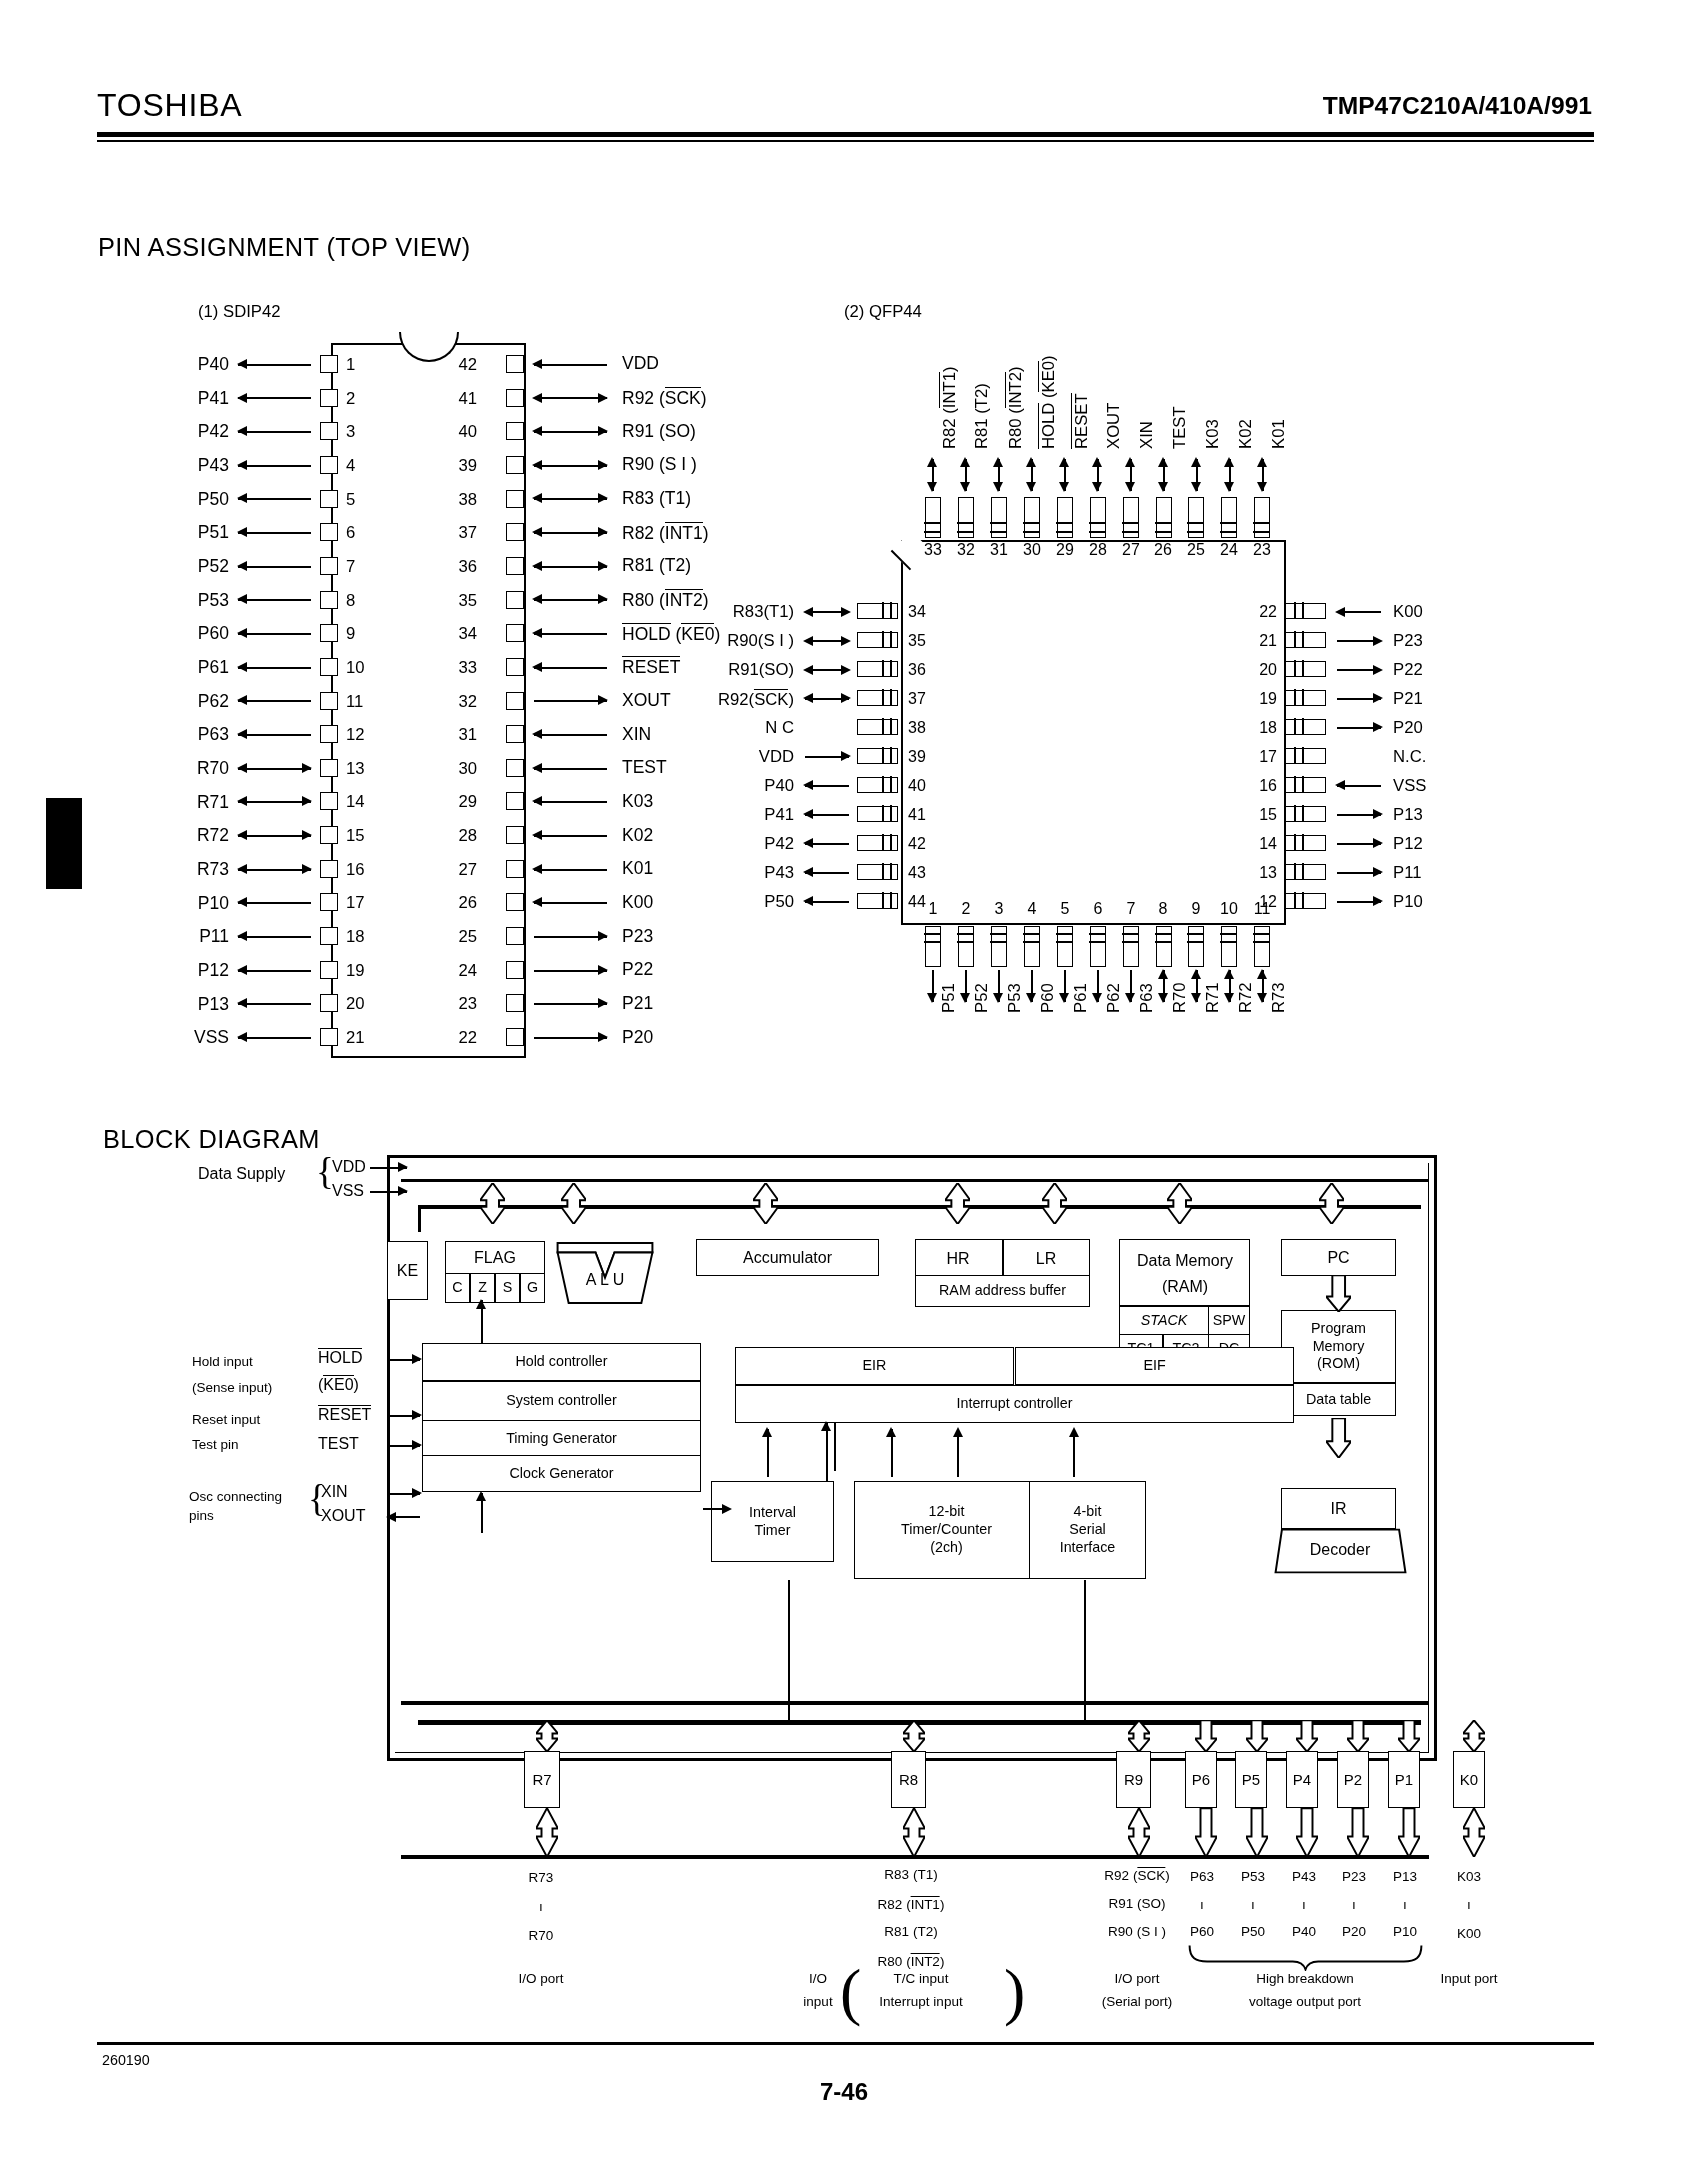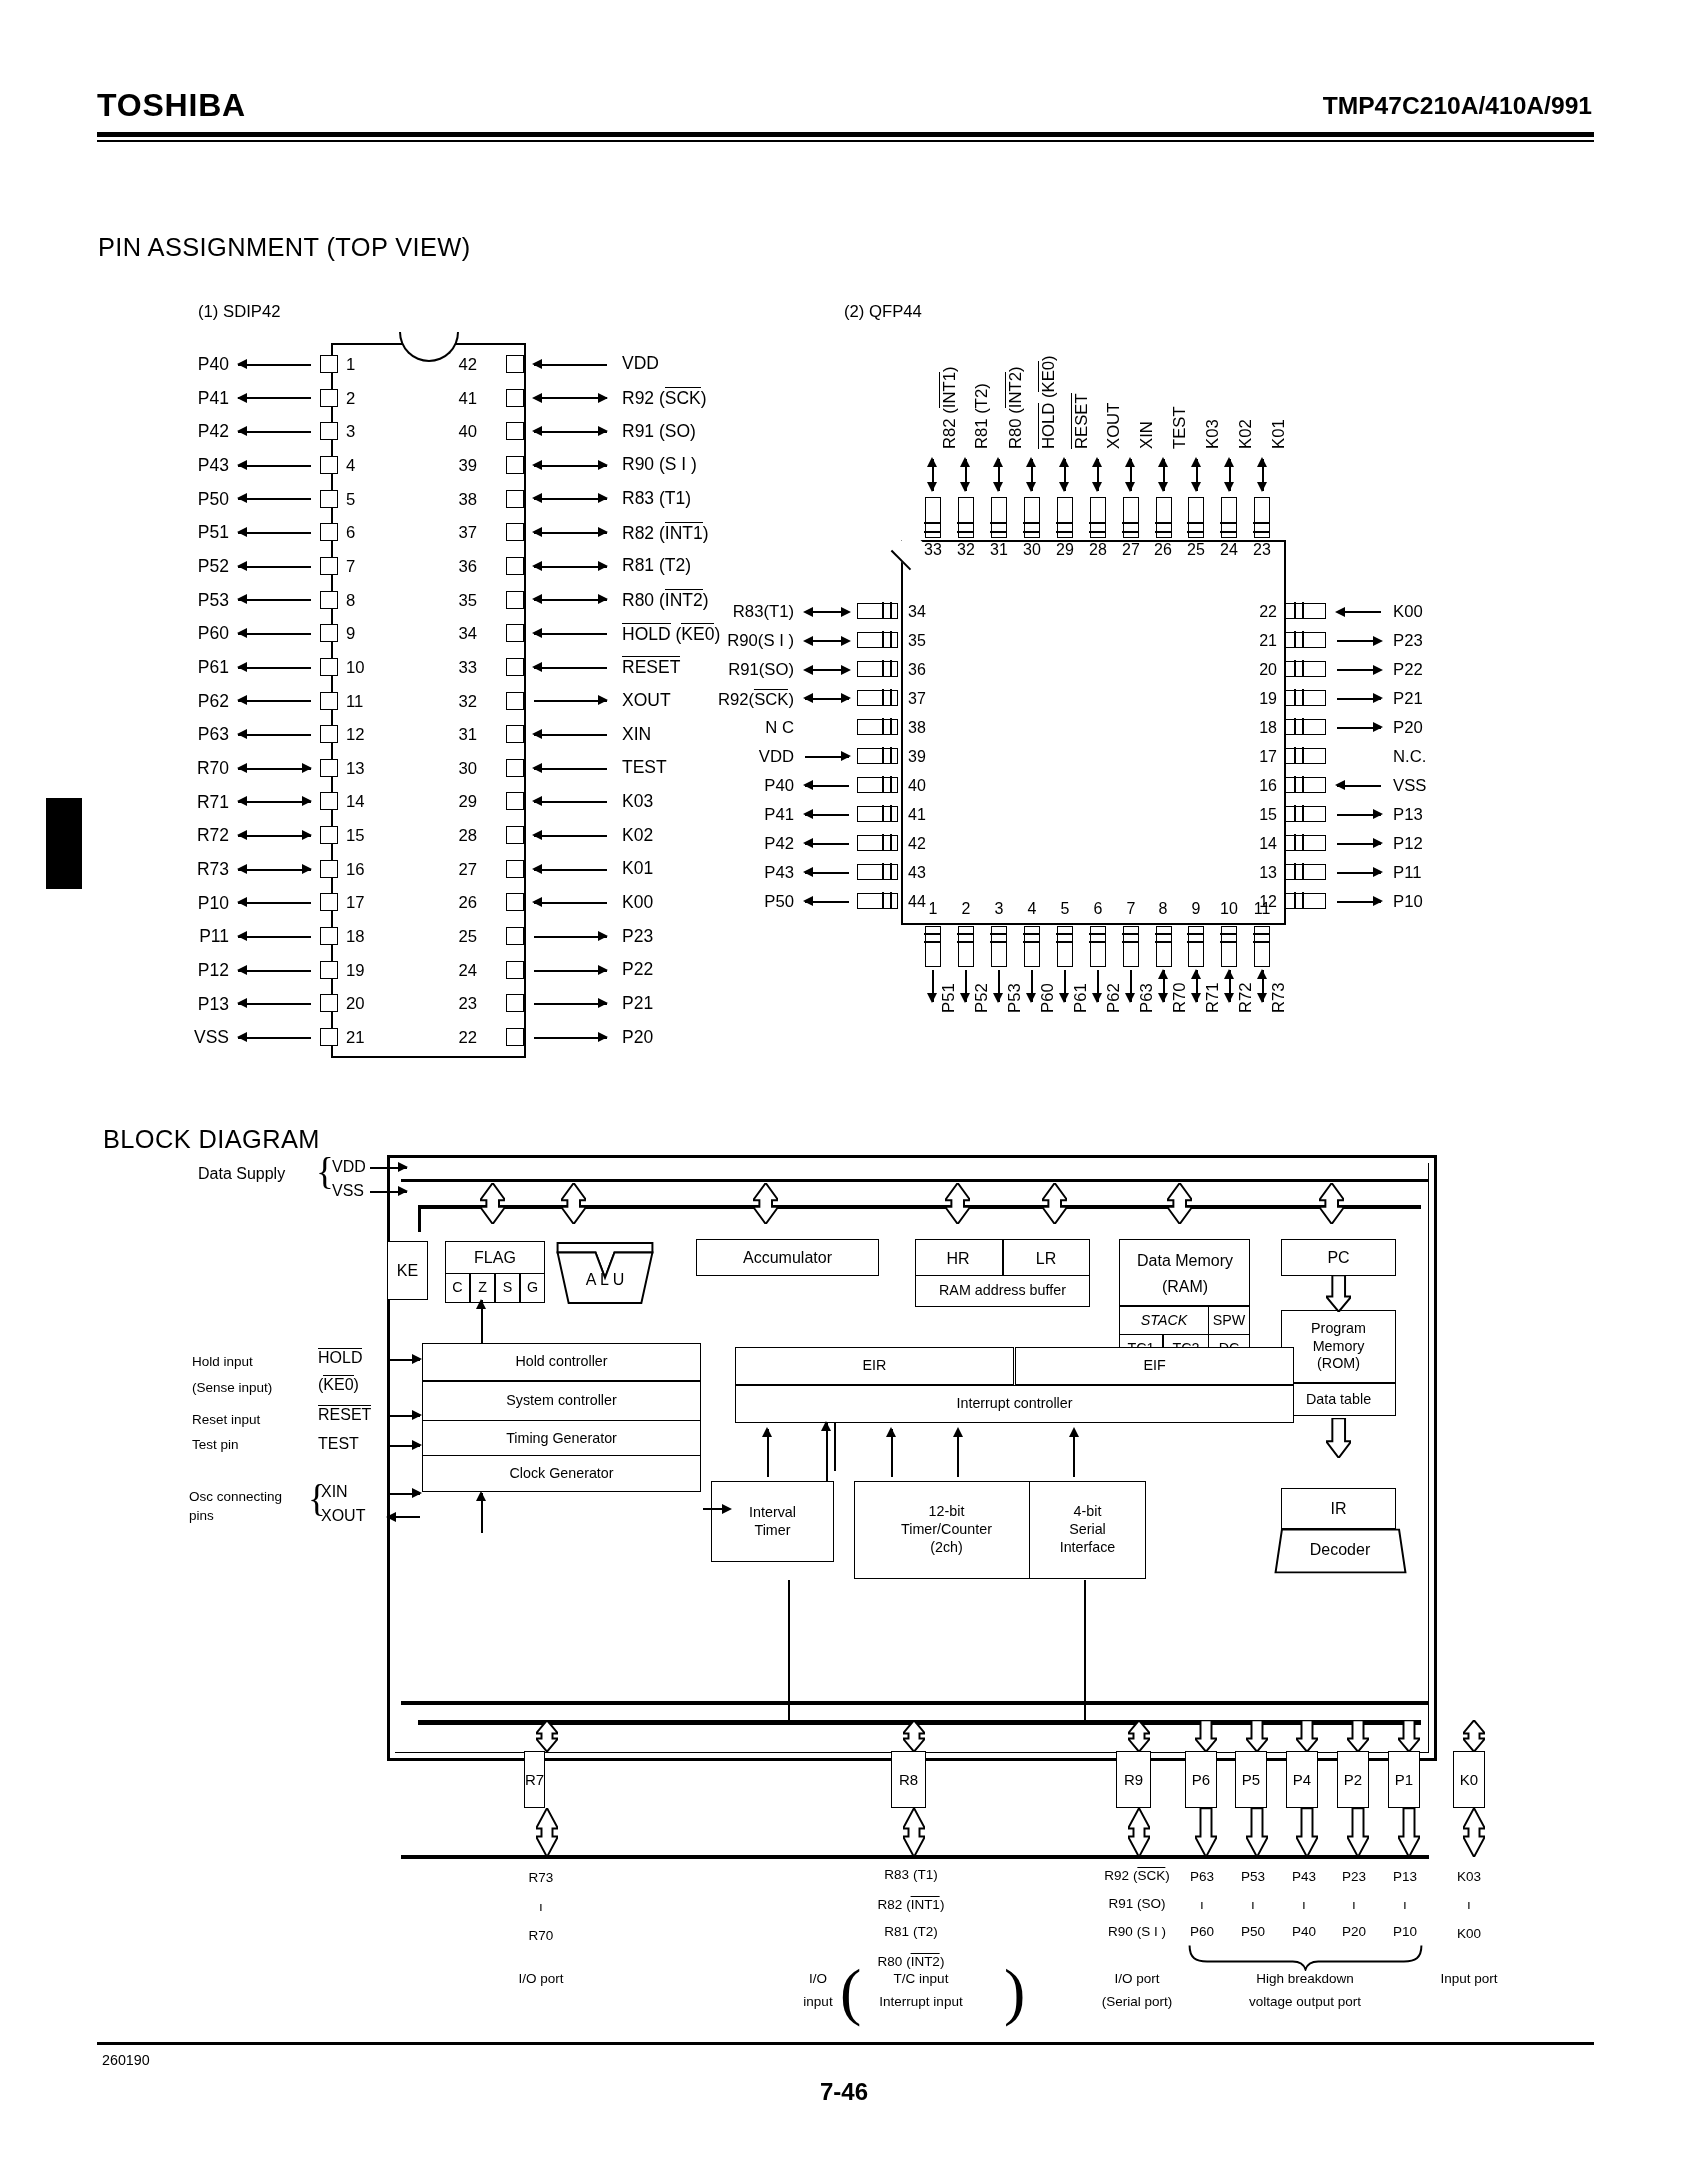--- a/index.html
+++ b/index.html
@@ -8,21 +8,21 @@
        -webkit-font-smoothing:none;}
   .pg{position:absolute;left:0;top:0;width:1687px;height:2183px;}
   .abs{position:absolute;}
   .t{position:absolute;white-space:nowrap;line-height:1;}
   .rt{transform:translateX(-100%);}
   .ln{position:absolute;background:#000;}
   .box{position:absolute;border:1.6px solid #000;box-sizing:border-box;}
   .ovl{border-top:1.6px solid #000;display:inline-block;line-height:1.05;padding-top:0.8px;}
 
   
-  #toshiba{left:97px;top:89px;font-size:32px;font-weight:bold;letter-spacing:0.8px;}
+  #toshiba{left:97px;top:89px;font-size:32px;font-weight:normal;letter-spacing:0.8px;}
   #partno{left:1592px;top:94px;font-size:24.6px;font-weight:bold;}
   #hdr-rule{left:97px;top:132px;width:1497px;height:4.8px;}
   #hdr-rule2{left:97px;top:140px;width:1497px;height:1.6px;}
 
   #sec-pin{left:98px;top:235px;font-size:25.4px;letter-spacing:0.4px;}
   #sec-blk{left:103px;top:1127px;font-size:25.4px;letter-spacing:0.4px;}
   #lbl-sdip{left:198px;top:304px;font-size:16.7px;}
   #lbl-qfp{left:844px;top:304px;font-size:16.7px;}
 
   
@@ -842,21 +842,21 @@
       <div class="ahU" style="left: 953px; top: 1427px;"></div>
       <div class="arrowline" style="left: 1073px; top: 1429px; width: 1.6px; height: 48px;"></div>
       <div class="ahU" style="left: 1069px; top: 1427px;"></div>
       <div class="arrowline" style="left: 703px; top: 1508px; width: 27px;"></div>
       <div class="ahR" style="left: 722px; top: 1504px;"></div>
       <div class="ln" style="left: 401px; top: 1701px; width: 1028px; height: 4px;"></div>
       <div class="ln" style="left: 418px; top: 1720px; width: 1003px; height: 4.8px;"></div>
       <div class="ln" style="left: 788px; top: 1580px; width: 1.6px; height: 141px;"></div>
       <div class="ln" style="left: 1084px; top: 1580px; width: 1.6px; height: 141px;"></div>
       <div class="ln" style="left: 834px; top: 1423px; width: 1.6px; height: 48px;"></div>
-      <div class="portbox" style="left: 524px; top: 1751px; width: 21px; height: 57px;">R7</div>
+      <div class="portbox" style="left: 524px; top: 1751px; width: 36px; height: 57px;">R7</div>
       <div class="harrow" style="left: 536px; top: 1720px;">
         <svg width="22" height="32" viewBox="0 0 28 40">
           <path d="M 14 0 L 28 16.8 L 21 16.8 L 21 23.2 L 28 23.2 L 14 40 L 0 23.2 L 7 23.2 L 7 16.8 L 0 16.8 Z" fill="#fff" stroke="#000" stroke-width="2.5"></path>
         </svg>
       </div>
       <div class="harrow" style="left: 536px; top: 1808px;">
         <svg width="22" height="49" viewBox="0 0 28 62">
           <path d="M 14 0 L 28 26.04 L 21 26.04 L 21 35.96 L 28 35.96 L 14 62 L 0 35.96 L 7 35.96 L 7 26.04 L 0 26.04 Z" fill="#fff" stroke="#000" stroke-width="2.5"></path>
         </svg>
       </div>

